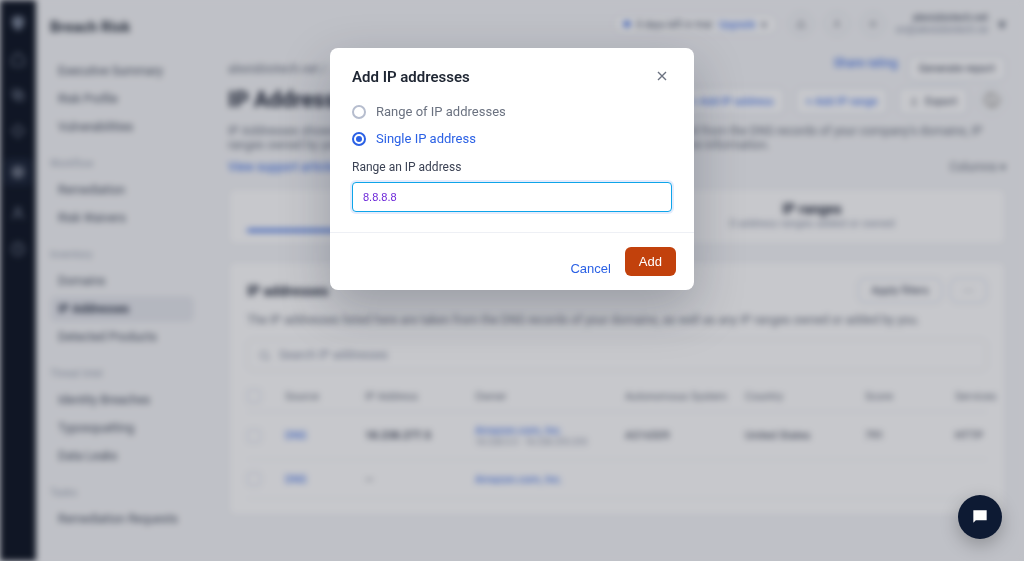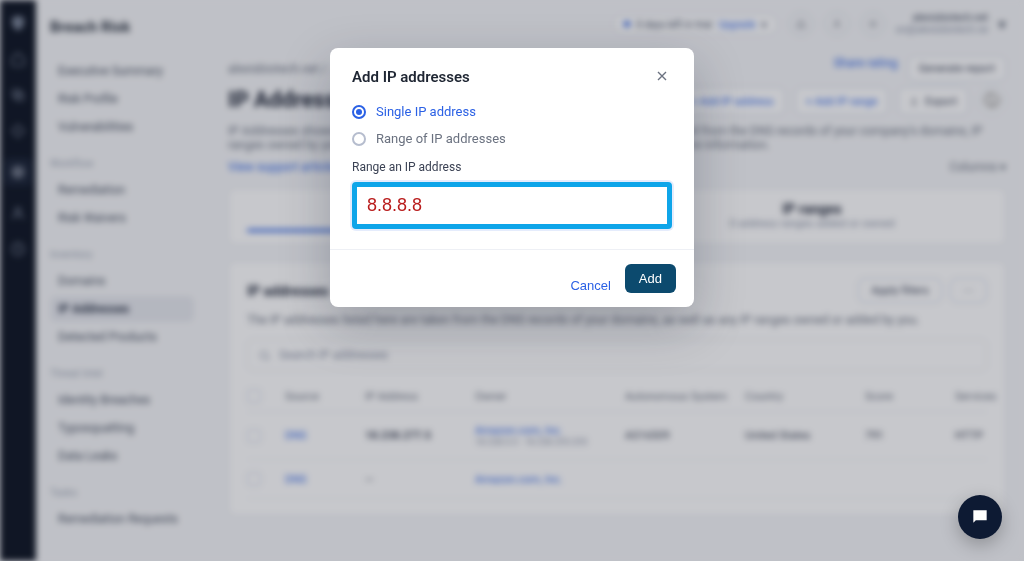--- a/index.html
+++ b/index.html
@@ -68,24 +68,24 @@
   .modal-header { display:flex; justify-content:space-between; align-items:center; padding:20px 22px 4px; }
   .modal-title { font-size:15px; font-weight:600; color:#1f2633; }
   .close { width:18px; height:18px; color:#6b7280; cursor:pointer; }
   .modal-body { padding:14px 22px 20px; }
   .radio-row { display:flex; align-items:center; gap:10px; font-size:13px; color:#2b61e5; margin-bottom:12px; }
   .radio-row.muted { color:#6b7280; }
   .radio { width:14px; height:14px; border:2px solid #2b61e5; border-radius:50%; position:relative; display:inline-block; }
   .radio.checked::after { content:""; position:absolute; inset:2px; background:#2b61e5; border-radius:50%; }
   .radio.unchecked { border-color:#b6bdce; }
   .field-label { font-size:12px; color:#3b4254; margin:14px 0 8px; }
-  .ip-input { width:100%; border:5px solid #0ea5e9; border-radius:4px; padding:8px 10px; font-size:18px; color:#b91c1c; outline:none; box-shadow:0 0 0 2px rgba(43,97,229,0.12); }
+  .ip-input { width:100%; border:1px solid #0ea5e9; border-radius:4px; padding:8px 10px; font-size:11px; color:#6d28d9; outline:none; box-shadow:0 0 0 2px rgba(43,97,229,0.12); }
   .modal-footer { border-top:1px solid #eef0f5; padding:14px 18px; display:flex; justify-content:flex-end; gap:14px;align-items:flex-end; }
   .btn-cancel { background:transparent; border:none; color:#2b61e5; font-size:13px; cursor:pointer; }
-  .btn-add { background:#0c4a6e; color:#fff; border:none; border-radius:6px; padding:7px 14px; font-size:13px; cursor:pointer; }
+  .btn-add { background:#c2410c; color:#fff; border:none; border-radius:6px; padding:7px 14px; font-size:13px; cursor:pointer; }
   svg { display:block; }
 </style>
 </head>
 <body>
 
 <div class="app">
   <div class="blur-layer" style="display:flex; width:100%; height:100%;">
 
     <div class="rail">
       <span class="icon">
@@ -293,27 +293,27 @@
   <div class="modal">
     <div class="modal-header">
       <div class="modal-title">Add IP addresses</div>
       <span class="close">
         <svg width="16" height="16" viewBox="0 0 24 24" fill="none" stroke="currentColor" stroke-width="2">
             <path d="M6 6l12 12M18 6L6 18"></path>
           </svg>
       </span>
     </div>
     <div class="modal-body">
+      <div class="radio-row muted">
+        <span class="radio unchecked"></span>
+        <span>Range of IP addresses</span>
+      </div>
       <div class="radio-row">
         <span class="radio checked"></span>
         <span>Single IP address</span>
-      </div>
-      <div class="radio-row muted">
-        <span class="radio unchecked"></span>
-        <span>Range of IP addresses</span>
       </div>
       <div class="field-label">Range an IP address</div>
       <input class="ip-input" value="8.8.8.8" style="">
     </div>
     <div class="modal-footer">
       <button class="btn-cancel">Cancel</button>
       <button class="btn-add">Add</button>
     </div>
   </div>
 

